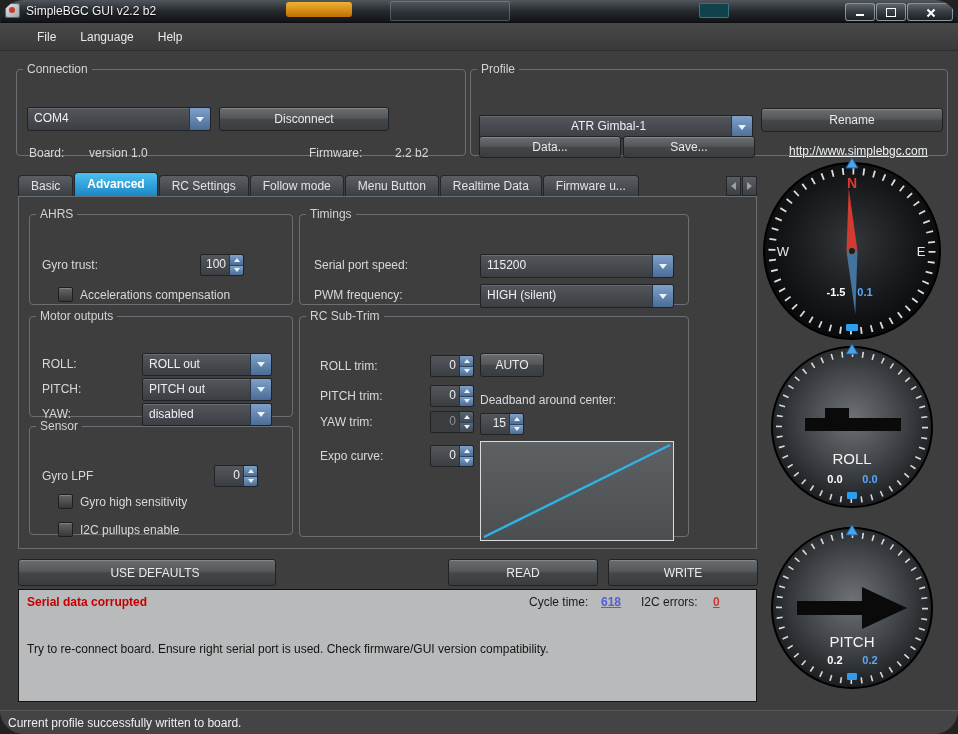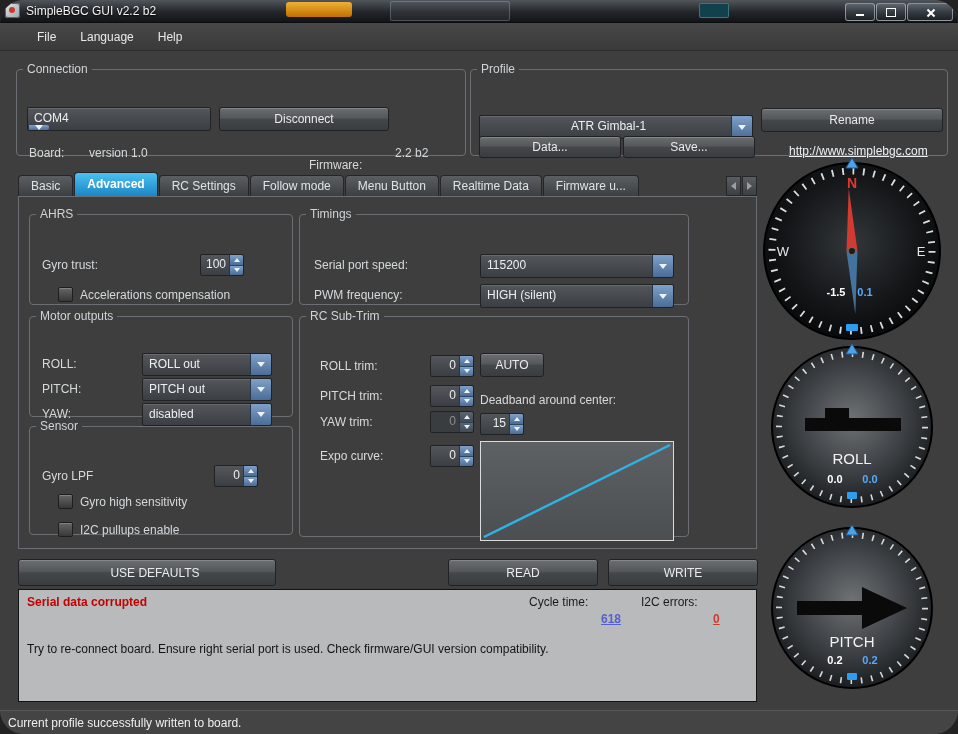--- a/index.html
+++ b/index.html
@@ -55,21 +55,21 @@
   .tri-left{width:0;height:0;border-top:4px solid transparent;border-bottom:4px solid transparent;border-right:5px solid #9aa0a6;}
   .tri-right{width:0;height:0;border-top:4px solid transparent;border-bottom:4px solid transparent;border-left:5px solid #9aa0a6;}
   .tabpanel{position:absolute;left:18px;top:196px;width:737px;height:351px;border:1px solid #6b6f73;background:#3e3e3e;}
   
   .expo-graph{position:absolute;background:linear-gradient(#5d6164,#4b4f52);border:1px solid #d9dbdc;}
   
   .err-panel{position:absolute;left:18px;top:589px;width:737px;height:111px;background:#b9babb;border:1px solid #121212;}
   .err-title{position:absolute;left:8px;top:5px;color:#c40000;font-size:12px;font-weight:bold;}
   .err-msg{position:absolute;left:8px;top:52px;color:#141414;font-size:12px;}
   .cy-lbl{position:absolute;top:5px;color:#1a1a1a;font-size:12px;}
-  .cy-val{position:absolute;top:22px;font-size:12px;font-weight:bold;text-decoration:underline;}
+  .cy-val{position:absolute;top:5px;font-size:12px;font-weight:bold;text-decoration:underline;}
   .statusbar{position:absolute;left:0;top:710px;width:958px;height:24px;background:#444;border-top:1px solid #585858;display:flex;align-items:center;}
   .statusbar span{color:#eeeeee;font-size:12px;margin-left:8px;}
   .gauge{position:absolute;}
 </style>
 </head>
 <body>
 
 <div class="win">
 
   <div class="titlebar">
@@ -92,30 +92,30 @@
   </div>
 
   <div class="menubar">
     <span class="menu-item">File</span>
     <span class="menu-item">Language</span>
     <span class="menu-item">Help</span>
   </div>
 
   <fieldset style="left:16px;top:62px;width:448px;height:92px;">
     <legend>Connection</legend>
-    <div class="combo" style="left:10px;top:31px;width:182px;height:22px;flex-direction:column;">
+    <div class="combo" style="left:10px;top:31px;width:182px;height:22px;">
       <span class="combo-val">COM4</span>
       <span class="combo-btn">
           <span class="tri-down"></span>
         </span>
     </div>
     <div class="btn" style="left:202px;top:31px;width:168px;height:22px;">Disconnect</div>
     <span class="lbl" style="left:12px;top:70px;">Board:</span>
     <span class="lbl" style="left:72px;top:70px;">version 1.0</span>
-    <span class="lbl" style="left:292px;top:82px;">Firmware:</span>
+    <span class="lbl" style="left:292px;top:70px;">Firmware:</span>
     <span class="lbl" style="left:378px;top:70px;">2.2 b2</span>
   </fieldset>
 
   <fieldset style="left:470px;top:62px;width:476px;height:92px;">
     <legend>Profile</legend>
     <div class="combo" style="left:8px;top:39px;width:272px;height:22px;text-align:center;">
       <span class="combo-val">ATR Gimbal-1</span>
       <span class="combo-btn">
           <span class="tri-down"></span>
         </span>

